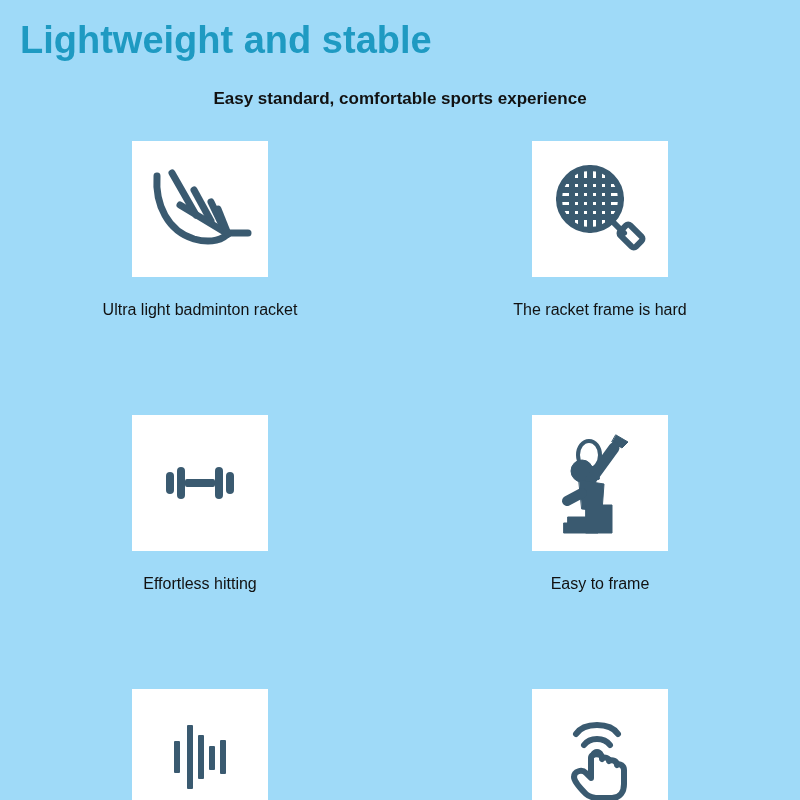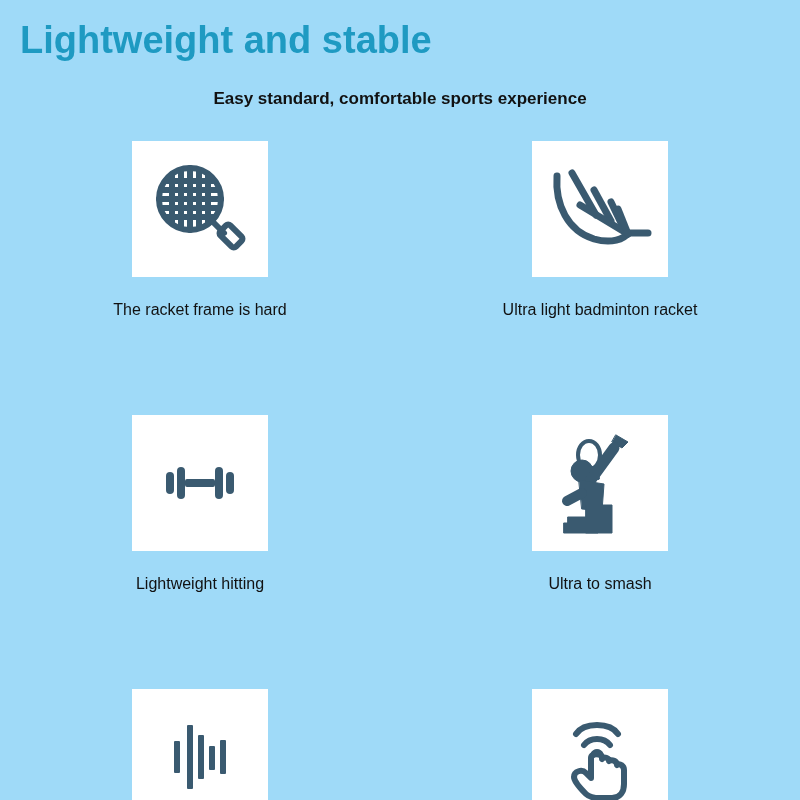--- a/index.html
+++ b/index.html
@@ -81,70 +81,70 @@
 <body>
 
 <div class="page">
 
   <div class="title">Lightweight and stable</div>
   <div class="subtitle">Easy standard, comfortable sports experience</div>
 
   <div class="grid">
 
     <div class="row">
-
-      <div class="cell">
-        <div class="card">
-          <span class="icon">
-            <svg width="96" height="96" viewBox="0 0 96 96" fill="none" stroke="#3a5a70" stroke-width="6" stroke-linecap="round" stroke-linejoin="round">
-              <circle cx="38" cy="38" r="31"></circle>
-              <path d="M20 14 L20 62 M29 9 L29 67 M38 7 L38 69 M47 9 L47 67 M56 14 L56 62"></path>
-              <path d="M14 20 L62 20 M9 29 L67 29 M7 38 L69 38 M9 47 L67 47 M14 56 L62 56"></path>
-              <path d="M60 60 L72 72"></path>
-              <rect x="68" y="68" width="22" height="14" rx="3" transform="rotate(45 79 75)"></rect>
-            </svg>
-          </span>
-        </div>
-        <div class="cell-label">The racket frame is hard</div>
-      </div>
 
       <div class="cell">
         <div class="card">
           <span class="icon">
             <svg width="104" height="92" viewBox="0 0 104 92" fill="none" stroke="#3a5a70" stroke-width="7" stroke-linecap="round" stroke-linejoin="round">
               <path d="M9 13 C7 42, 20 68, 46 76 C64 81, 76 76, 80 70"></path>
               <path d="M80 70 L100 70"></path>
               <path d="M24 10 L48 52"></path>
               <path d="M46 27 L63 58"></path>
               <path d="M63 39 L74 62"></path>
               <path d="M32 42 L80 71"></path>
               <path d="M70 46 L80 71"></path>
             </svg>
           </span>
         </div>
         <div class="cell-label">Ultra light badminton racket</div>
       </div>
 
+      <div class="cell">
+        <div class="card">
+          <span class="icon">
+            <svg width="96" height="96" viewBox="0 0 96 96" fill="none" stroke="#3a5a70" stroke-width="6" stroke-linecap="round" stroke-linejoin="round">
+              <circle cx="38" cy="38" r="31"></circle>
+              <path d="M20 14 L20 62 M29 9 L29 67 M38 7 L38 69 M47 9 L47 67 M56 14 L56 62"></path>
+              <path d="M14 20 L62 20 M9 29 L67 29 M7 38 L69 38 M9 47 L67 47 M14 56 L62 56"></path>
+              <path d="M60 60 L72 72"></path>
+              <rect x="68" y="68" width="22" height="14" rx="3" transform="rotate(45 79 75)"></rect>
+            </svg>
+          </span>
+        </div>
+        <div class="cell-label">The racket frame is hard</div>
+      </div>
+
     </div>
 
     <div class="row">
 
       <div class="cell">
         <div class="card">
           <span class="icon">
             <svg width="72" height="40" viewBox="0 0 72 40" fill="#3a5a70">
               <rect x="2" y="9" width="8" height="22" rx="4"></rect>
               <rect x="13" y="4" width="8" height="32" rx="4"></rect>
               <rect x="21" y="16" width="30" height="8" rx="2"></rect>
               <rect x="51" y="4" width="8" height="32" rx="4"></rect>
               <rect x="62" y="9" width="8" height="22" rx="4"></rect>
             </svg>
           </span>
         </div>
-        <div class="cell-label">Lightweight hitting</div>
+        <div class="cell-label">Effortless hitting</div>
       </div>
 
       <div class="cell">
         <div class="card">
           <span class="icon">
             <svg width="84" height="104" viewBox="0 0 84 104" fill="#3a5a70" stroke="#3a5a70" stroke-linecap="round" stroke-linejoin="round">
 
               <path d="M58 4 L70 11 L64 17 L54 11 Z" fill="#3a5a70" stroke-width="1"></path>
               <path d="M57 12 L51 19" stroke-width="4" fill="none"></path>
 
@@ -158,21 +158,21 @@
               <path d="M21 49 L46 53 L44 80 L24 78 Z"></path>
 
               <path d="M24 62 L9 70" stroke-width="10" fill="none"></path>
 
               <rect x="28" y="74" width="26" height="28"></rect>
               <rect x="10" y="86" width="24" height="10"></rect>
               <rect x="6" y="92" width="34" height="10"></rect>
             </svg>
           </span>
         </div>
-        <div class="cell-label">Ultra to smash</div>
+        <div class="cell-label">Easy to frame</div>
       </div>
 
     </div>
 
     <div class="row">
 
       <div class="cell">
         <div class="card">
           <span class="icon">
             <svg width="56" height="72" viewBox="0 0 56 72" fill="#3a5a70">

